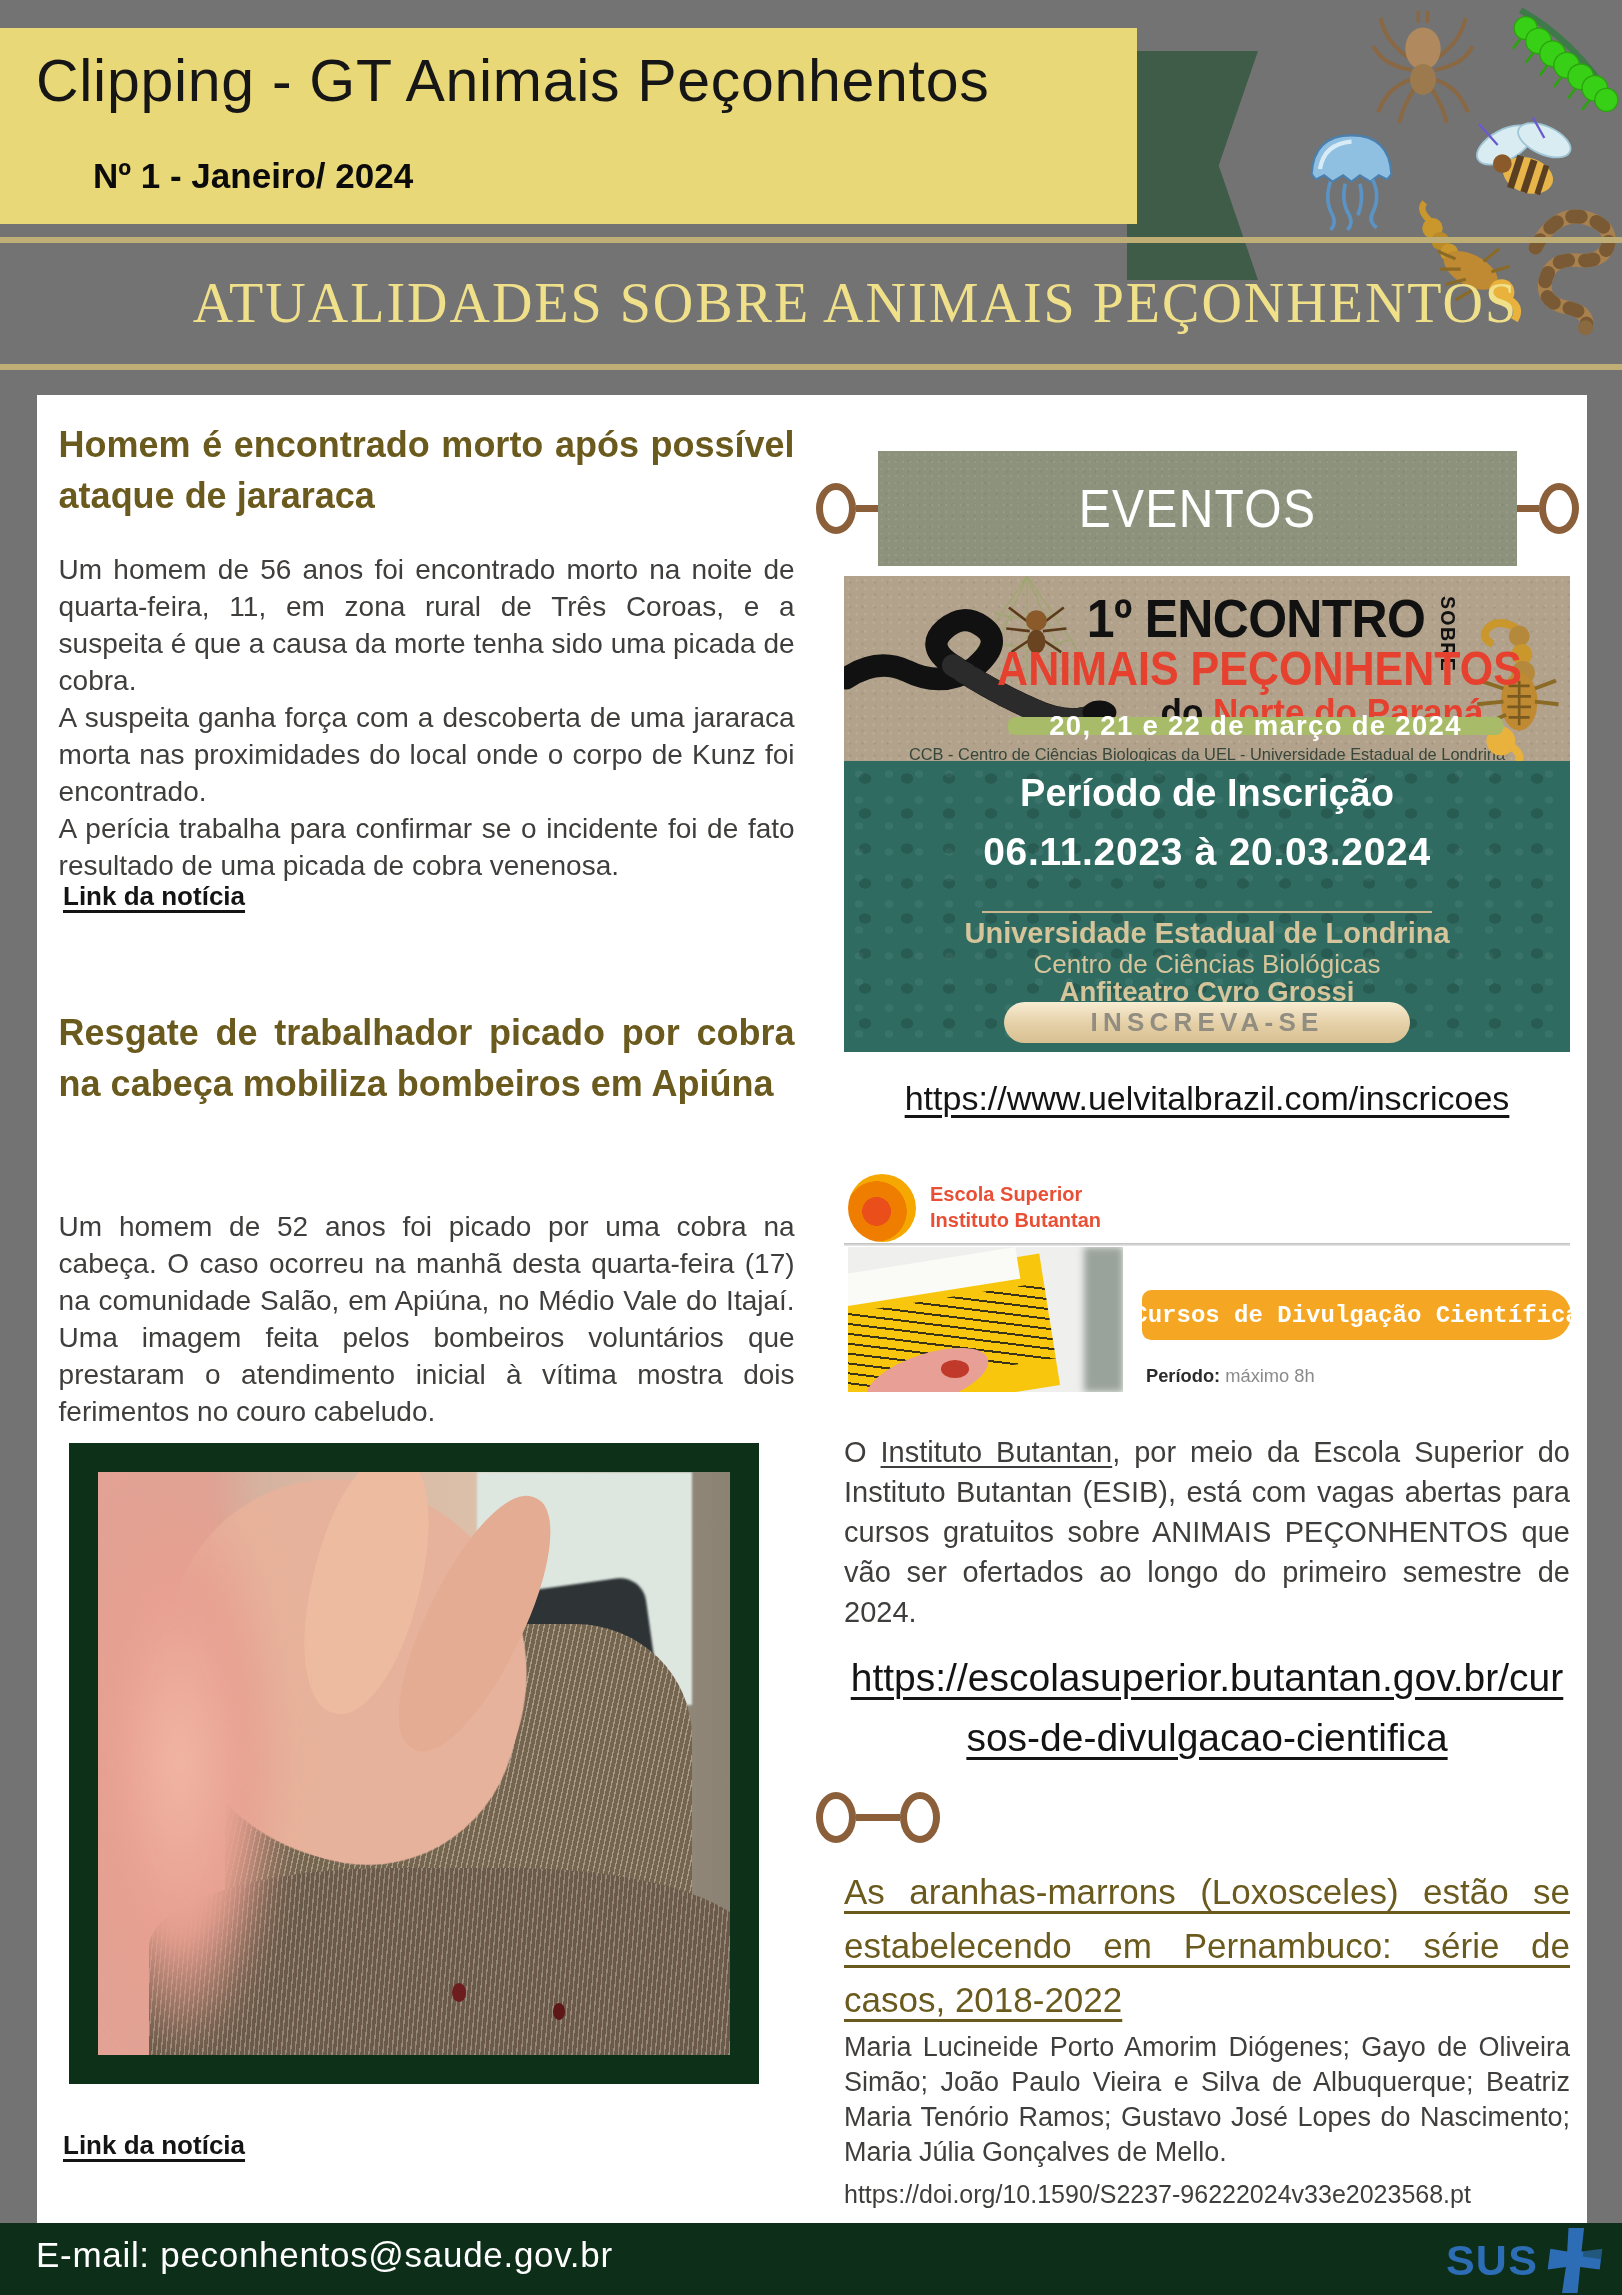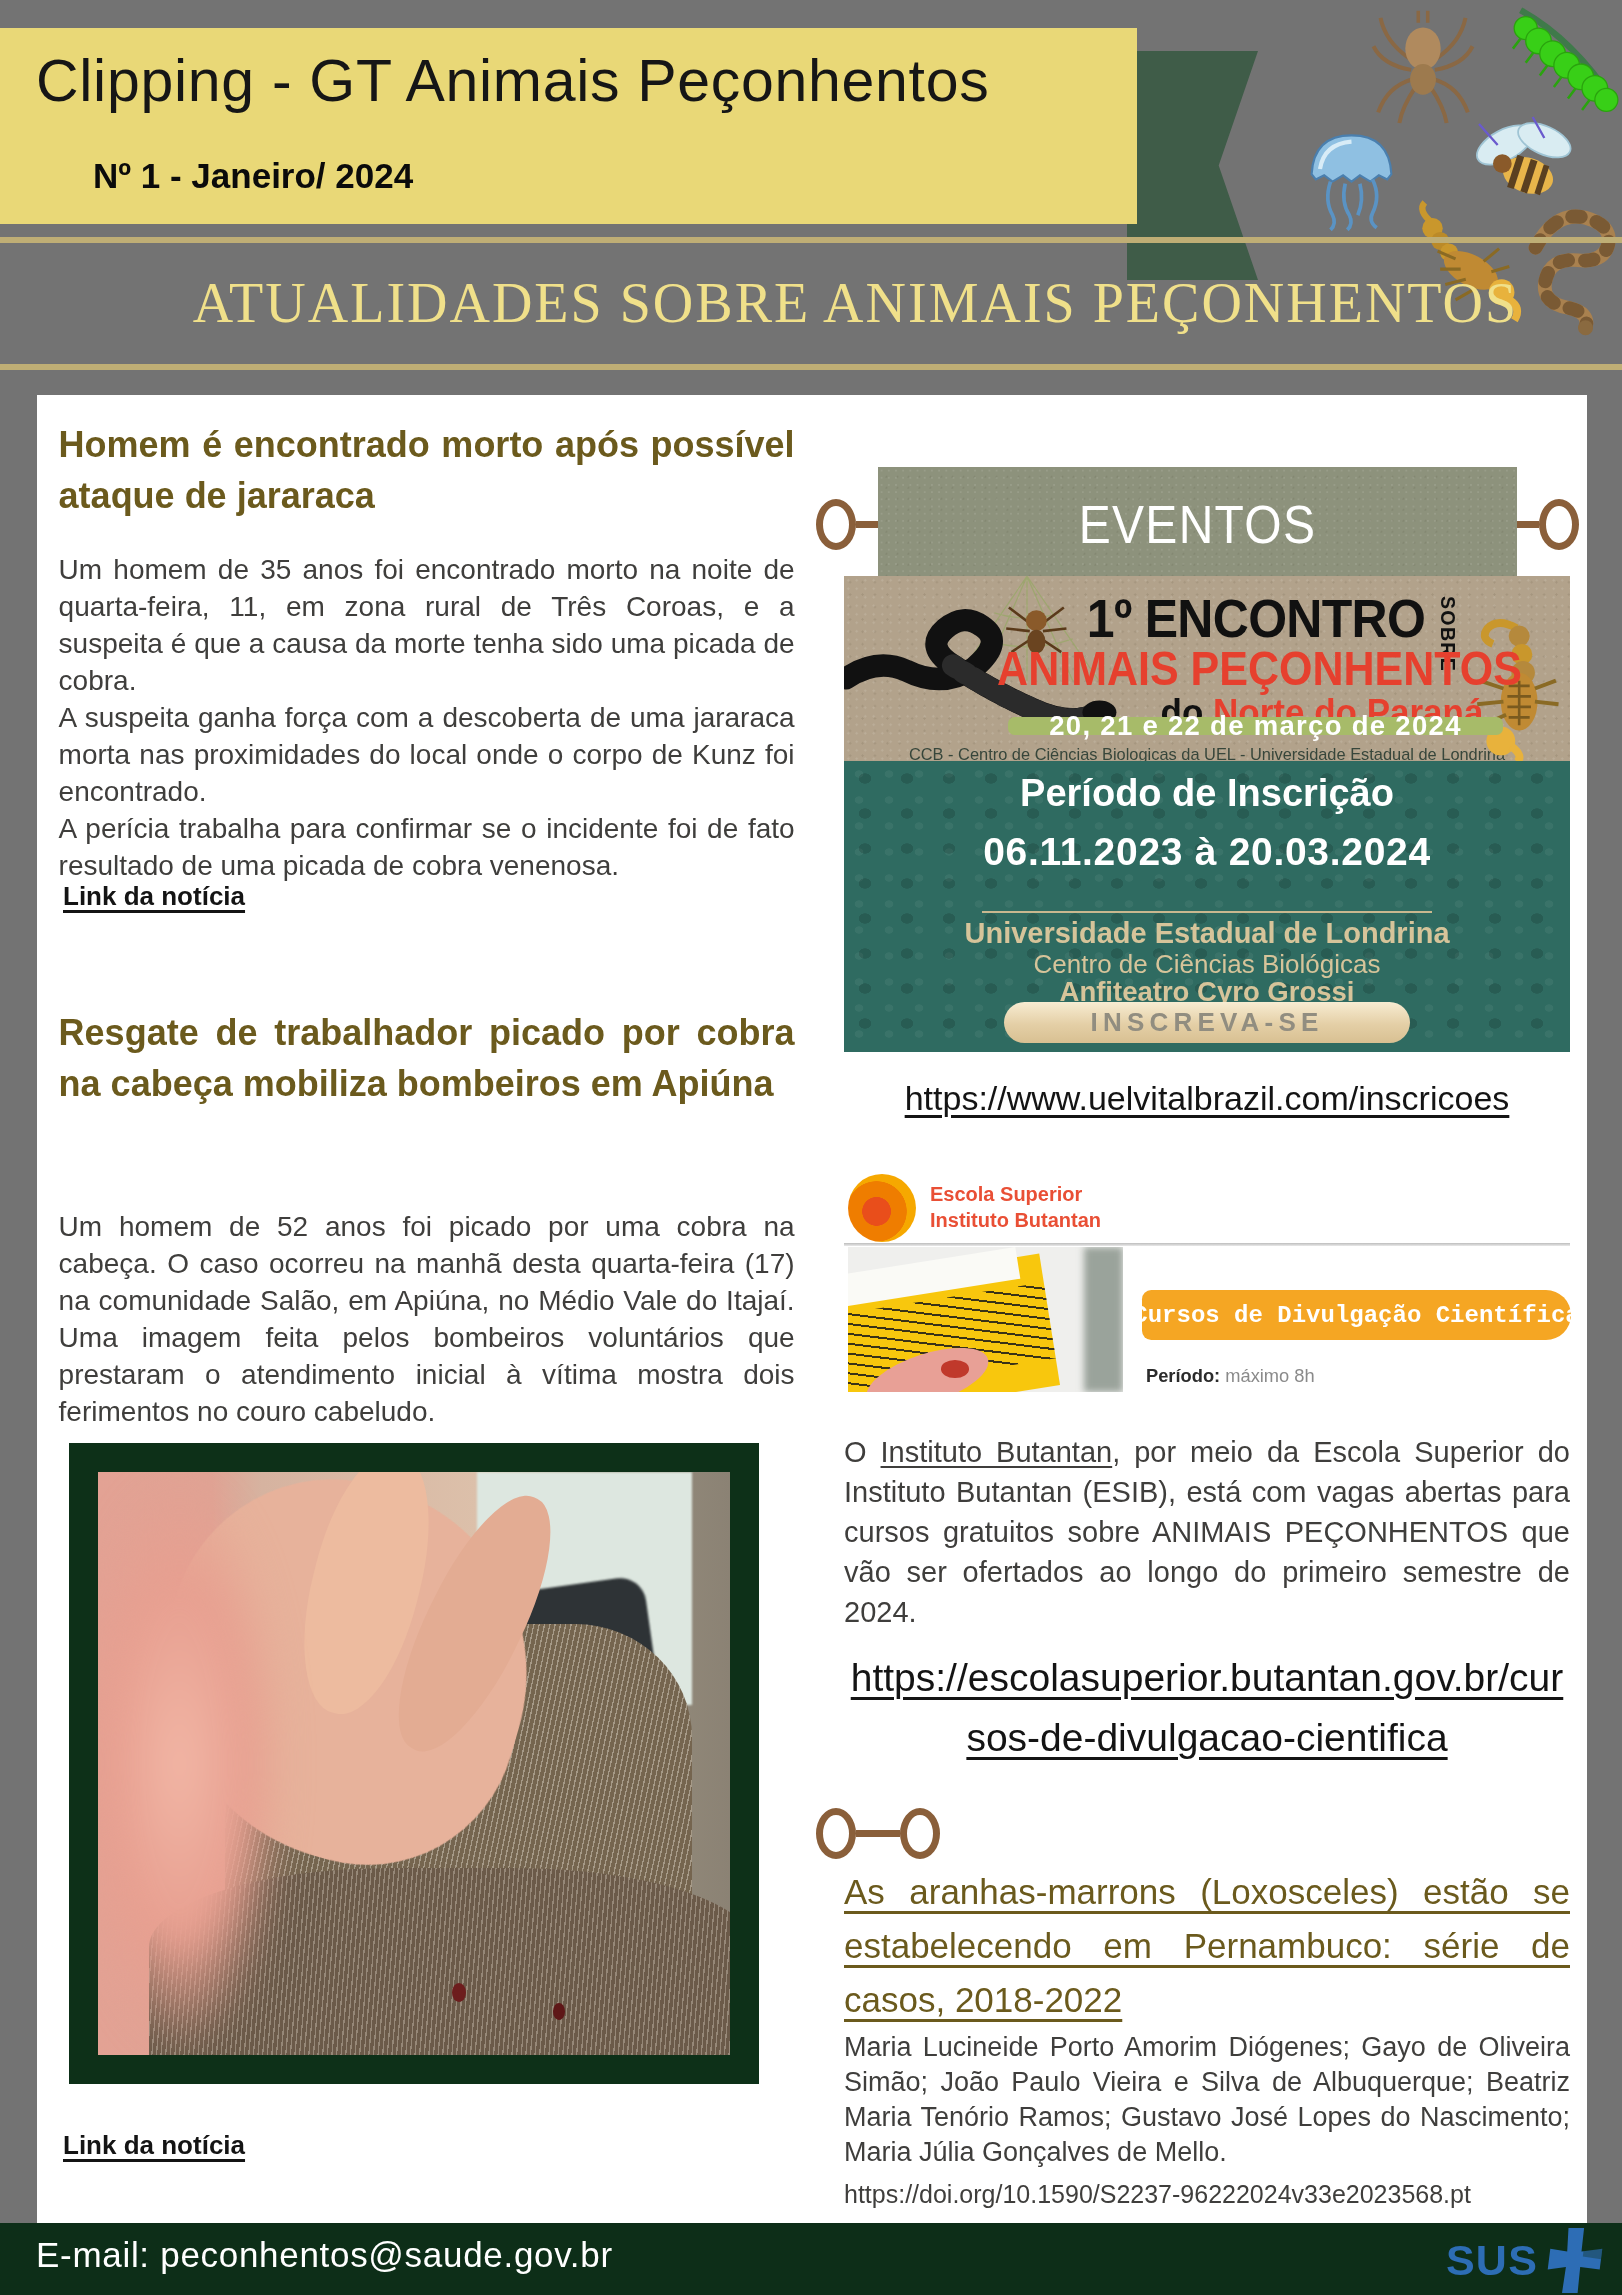--- a/index.html
+++ b/index.html
@@ -43,21 +43,21 @@
   .ph-hair2{position:absolute;left:8%;bottom:-2%;width:96%;height:34%;background:#6b5a49;border-radius:40% 40% 0 0;
             background-image:repeating-linear-gradient(95deg,rgba(240,232,218,.32) 0 1.3px,rgba(60,48,38,0) 1.3px 4.6px);}
   .ph-hand{position:absolute;left:10%;top:2%;width:58%;height:64%;background:#e7b29b;border-radius:46% 54% 42% 58%;
            transform:rotate(16deg);filter:blur(0.7px);}
   .ph-finger1{position:absolute;left:34%;top:-4%;width:17%;height:46%;background:#edbb9f;border-radius:48%;transform:rotate(14deg);}
   .ph-finger2{position:absolute;left:52%;top:2%;width:15%;height:48%;background:#e3ac93;border-radius:48%;transform:rotate(26deg);}
   .ph-wound1{position:absolute;left:56%;bottom:9%;width:14.4px;height:19.6px;background:#6d1d1d;border-radius:50%;filter:blur(0.7px);}
   .ph-wound2{position:absolute;left:72%;bottom:6%;width:11.8px;height:17px;background:#5e1717;border-radius:50%;filter:blur(0.7px);}
 
   
-  .banner-row{left:779px;width:763px;height:115px;display:flex;align-items:center;margin-top:16px;}
+  .banner-row{left:779px;width:763px;height:115px;display:flex;align-items:center;}
   .ring{width:26px;height:37px;border:7.2px solid #8a5f3a;border-radius:50%;flex:0 0 auto;background:#fff;}
   .ring-line{width:22px;height:7.9px;background:#8a5f3a;flex:0 0 auto;}
   .banner-box{flex:1 1 auto;height:115px;display:flex;align-items:center;justify-content:center;
         background-color:#8d927c;
         background-image:radial-gradient(rgba(255,255,255,.10) 1px,transparent 1px),
                          radial-gradient(rgba(60,60,40,.14) 1px,transparent 1px);
         background-size:7.2px 7.2px,11px 11px;background-position:0 0,3.3px 4.6px;}
   .banner-box span{font-size:48px;color:#ffffff;letter-spacing:1.3px;font-weight:400;transform:scaleY(1.12);white-space:nowrap;}
 
   
@@ -218,21 +218,21 @@
   </svg>
 
   <div class="abs gold-line" style="top:237px"></div>
   <div class="abs masthead">ATUALIDADES SOBRE ANIMAIS PEÇONHENTOS</div>
   <div class="abs gold-line" style="top:364px"></div>
 
   <div class="abs content">
 
     <div class="abs headline" style="top:23.6px">Homem é encontrado morto após possível ataque de jararaca</div>
     <div class="abs bodytext" style="top:156px">
-      <div>Um homem de 35 anos foi encontrado morto na noite de quarta-feira, 11, em zona rural de Três Coroas, e a suspeita é que a causa da morte tenha sido uma picada de cobra.</div>
+      <div>Um homem de 56 anos foi encontrado morto na noite de quarta-feira, 11, em zona rural de Três Coroas, e a suspeita é que a causa da morte tenha sido uma picada de cobra.</div>
       <div>A suspeita ganha força com a descoberta de uma jararaca morta nas proximidades do local onde o corpo de Kunz foi encontrado.</div>
       <div>A perícia trabalha para confirmar se o incidente foi de fato resultado de uma picada de cobra venenosa.</div>
     </div>
     <div class="abs newslink" style="top:486px">Link da notícia</div>
 
     <div class="abs headline" style="top:612px">Resgate de trabalhador picado por cobra na cabeça mobiliza bombeiros em Apiúna</div>
     <div class="abs bodytext" style="top:813px">
       <div>Um homem de 52 anos foi picado por uma cobra na cabeça. O caso ocorreu na manhã desta quarta-feira (17) na comunidade Salão, em Apiúna, no Médio Vale do Itajaí. Uma imagem feita pelos bombeiros voluntários que prestaram o atendimento inicial à vítima mostra dois ferimentos no couro cabeludo.</div>
     </div>
 

